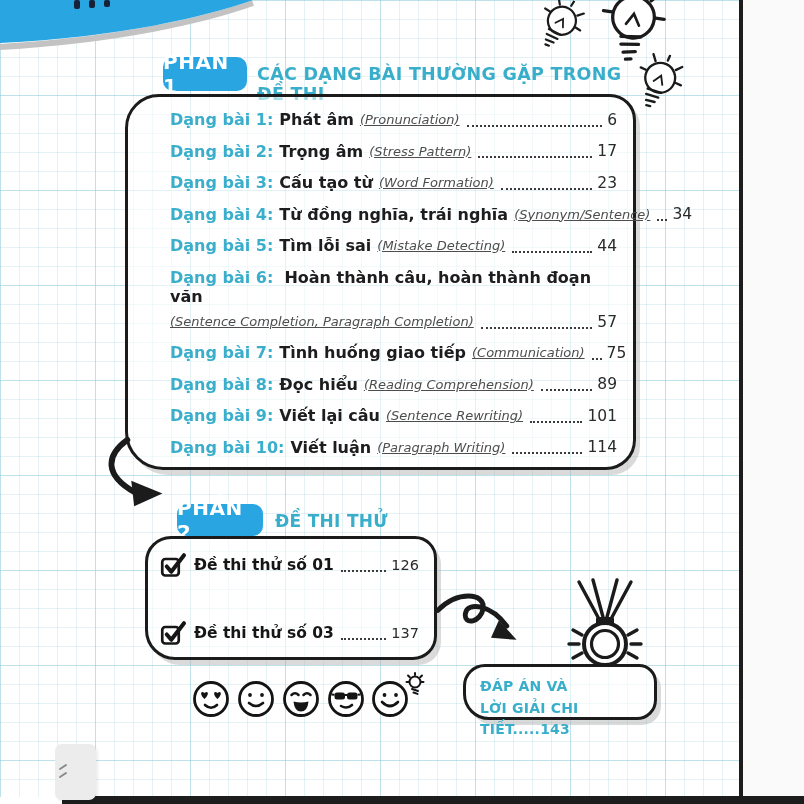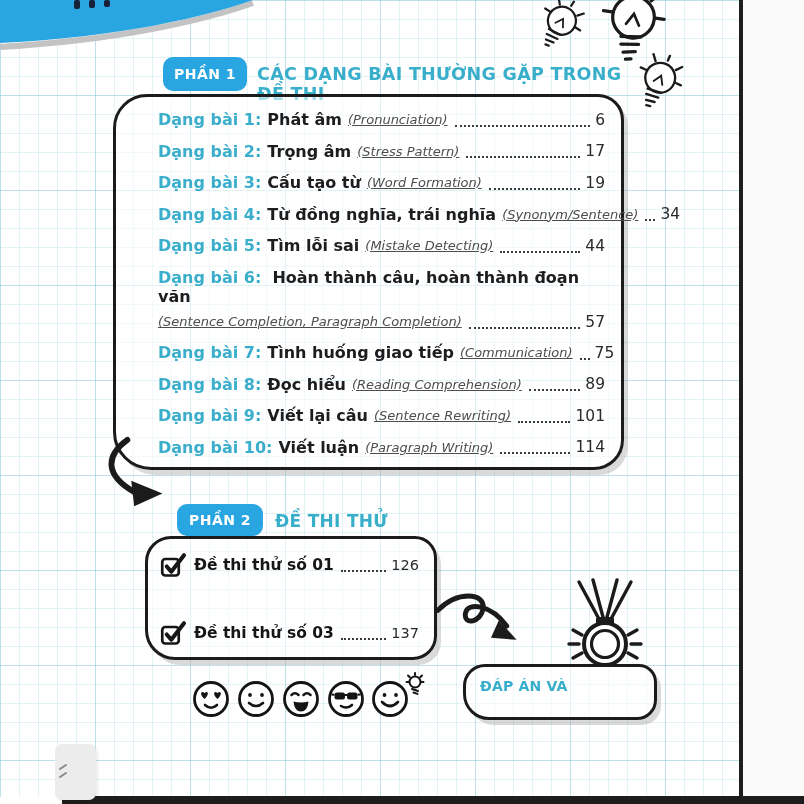--- a/index.html
+++ b/index.html
@@ -18,32 +18,32 @@
   .right-strip{position:absolute;left:743px;top:0;width:61px;height:804px;background:#fafafa;}
   .page-edge-right{position:absolute;left:739px;top:0;width:4px;height:800px;background:#1d1d1d;}
   .page-edge-bottom{position:absolute;left:62px;top:796px;width:742px;height:8px;background:#1d1d1d;}
 
   .cover-blob{position:absolute;left:0;top:0;}
   .page-curl{position:absolute;left:55px;top:744px;width:41px;height:56px;background:#ececec;
     border-radius:7px;box-shadow:2px 2px 3px rgba(0,0,0,.08);}
   .page-curl svg{position:absolute;left:2px;top:18px;}
 
   
-  .badge{position:absolute;background:#29a5e1;color:#fff;font-weight:bold;font-size:14px;
+  .badge{position:absolute;background:#29a5e1;color:#fff;font-weight:bold;font-size:20px;
     display:flex;align-items:center;justify-content:center;border-radius:10px;letter-spacing:.5px;}
   .badge1{left:163px;top:57px;width:84px;height:34px;}
   .badge2{left:177px;top:504px;width:86px;height:32px;}
   .sec-title{position:absolute;color:#39aecb;font-weight:bold;letter-spacing:.3px;}
   .sec-title1{left:257px;top:64px;font-size:17.5px;width:390px;}
   .sec-title2{left:275px;top:511px;font-size:17px;}
 
   
   .sketch-box{position:absolute;border:3.6px solid #1b1b1b;background:rgba(255,255,255,.55);
     box-shadow:5px 6px 0 -1px rgba(173,173,173,.45);}
-  .box1{left:113px;top:94px;width:505px;height:370px;border-radius:34px 26px 30px 38px;}
+  .box1{left:125px;top:94px;width:505px;height:370px;border-radius:34px 26px 30px 38px;}
   .box2{left:145px;top:536px;width:286px;height:118px;border-radius:26px 22px 24px 30px;}
   .box-answers{left:463px;top:664px;width:194px;height:56px;border-radius:22px 18px 20px 26px;
     padding:9px 12px 0 14px;box-sizing:border-box;}
   .box-answers .ans-line{color:#39aecb;font-weight:bold;font-size:14px;line-height:1.55;letter-spacing:.2px;}
 
   
   .p1-rows{position:absolute;left:42px;right:16px;top:13px;bottom:10px;display:flex;
     flex-direction:column;justify-content:space-between;}
   .p1-row{display:flex;align-items:center;white-space:nowrap;}
   .p1-col{display:flex;flex-direction:column;gap:7px;}
@@ -141,21 +141,21 @@
         <span class="sub">(Stress Pattern)</span>
         <span class="leader"></span>
         <span class="pg">17</span>
       </div>
 
       <div class="p1-row">
         <span class="lbl">Dạng bài 3:</span>
         <span class="ttl">Cấu tạo từ</span>
         <span class="sub">(Word Formation)</span>
         <span class="leader"></span>
-        <span class="pg">19</span>
+        <span class="pg">23</span>
       </div>
 
       <div class="p1-row">
         <span class="lbl">Dạng bài 4:</span>
         <span class="ttl">Từ đồng nghĩa, trái nghĩa</span>
         <span class="sub">(Synonym/Sentence)</span>
         <span class="leader"></span>
         <span class="pg">34</span>
       </div>
 
@@ -267,20 +267,21 @@
         <path d="M78 66 h-10"></path>
         <path d="M74 80 l-9 -5"></path>
     </g>
     <rect x="33" y="39" width="18" height="9" rx="2" fill="#1b1b1b"></rect>
     <circle cx="42" cy="66" r="21" fill="#fff" stroke="#1b1b1b" stroke-width="4"></circle>
     <circle cx="42" cy="66" r="13.5" fill="none" stroke="#1b1b1b" stroke-width="3.2"></circle>
   </svg>
 
   <div class="sketch-box box-answers">
     <div class="ans-line">ĐÁP ÁN VÀ</div>
+    <div class="ans-line">LỜI GIẢI CHI TIẾT.....143</div>
   </div>
 
   <div class="emoji-row">
     <svg width="38" height="38" viewBox="0 0 38 38">
       <circle cx="19" cy="19" r="16.5" fill="#fff" stroke="#141414" stroke-width="2.8"></circle>
       <path d="M12.5 19 C7.5 15,8.5 10,12.5 13 C16.5 10,17.5 15,12.5 19 Z" fill="#141414"></path>
       <path d="M25.5 19 C20.5 15,21.5 10,25.5 13 C29.5 10,30.5 15,25.5 19 Z" fill="#141414"></path>
       <path d="M13 25 Q19 30.5 25 25" fill="none" stroke="#141414" stroke-width="2.6" stroke-linecap="round"></path>
     </svg>
     <svg width="38" height="38" viewBox="0 0 38 38">

